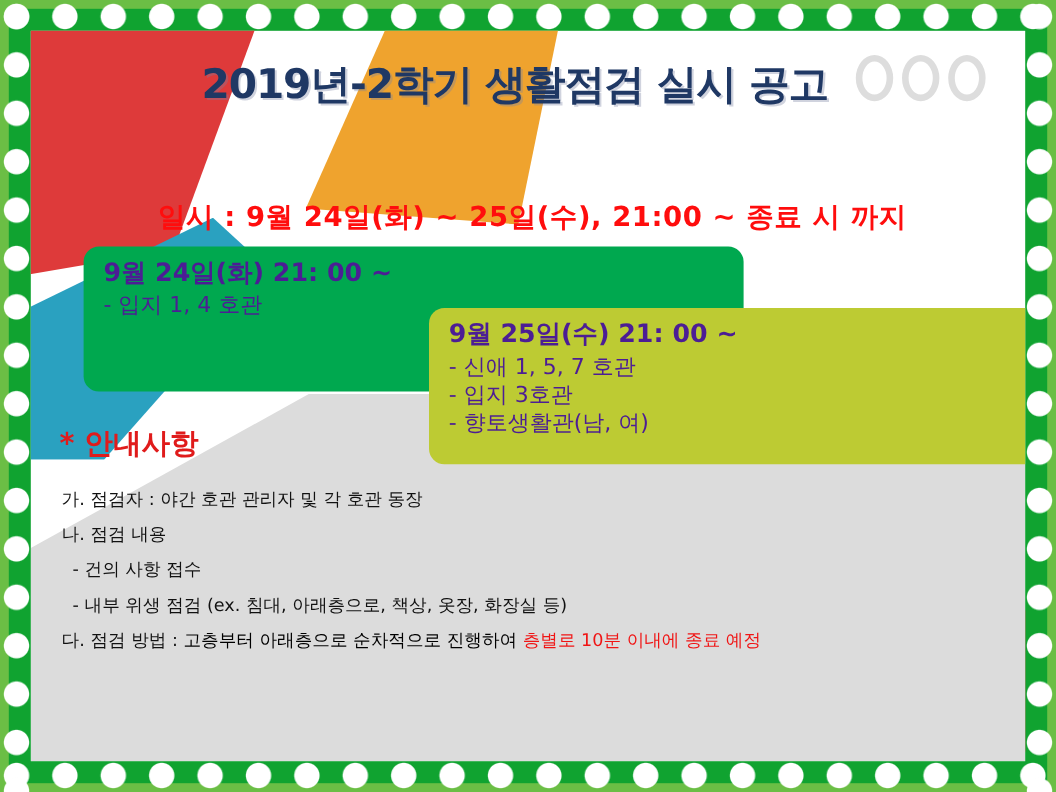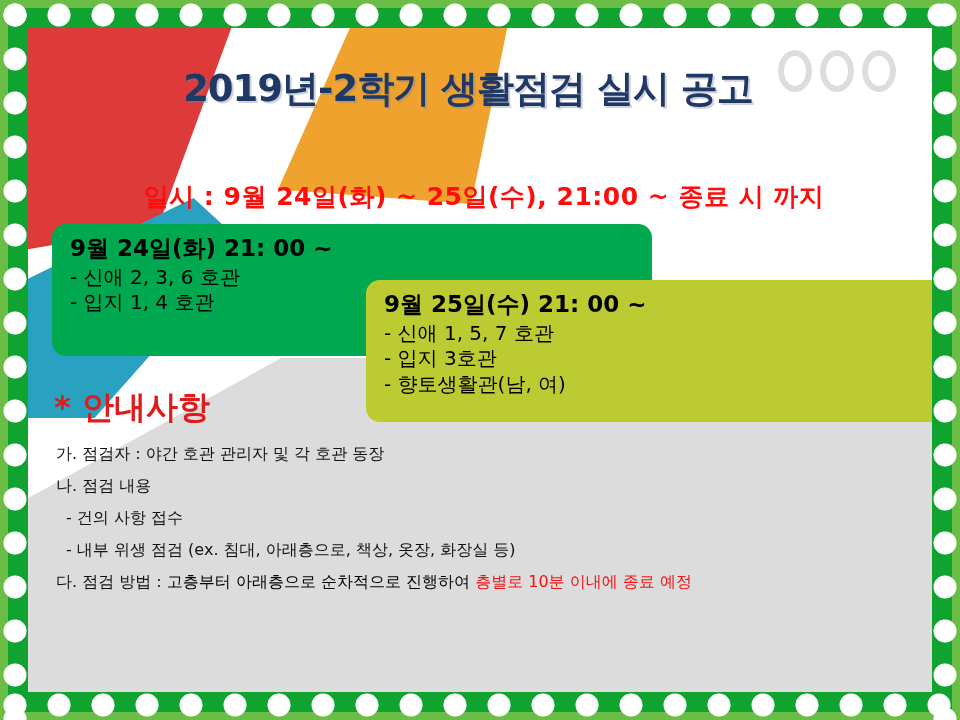--- a/index.html
+++ b/index.html
@@ -130,21 +130,21 @@
   .ring {
     width: 34px; height: 42px;
     border: 6px solid #DDDDDD;
     border-radius: 50%;
     box-sizing: border-box;
   }
 
   
   .title {
     position: absolute;
-    left: 0; top: 36px;
+    left: 0; top: 24px;
     width: 880px;
     text-align: center;
     font-size: 37px;
     font-weight: bold;
     color: #1F3864;
     letter-spacing: -1px;
     text-shadow: 2px 2px 0 rgba(120,130,160,0.35);
     z-index: 12;
     white-space: nowrap;
   }
@@ -161,23 +161,24 @@
     letter-spacing: 0.5px;
     z-index: 12;
     white-space: nowrap;
     margin-top: 22px;
   }
 
   
   .box {
     position: absolute;
     border-radius: 14px;
-    color: #000000;
+    color: #4c1d95;
     z-index: 13;
     box-sizing: border-box;
+    margin-left: 24px;
   }
   .box-day1 {
     left: 24px; top: 196px;
     width: 600px; height: 132px;
     background: #00A84F;
     padding: 10px 0 0 18px;
   }
   .box-day2 {
     left: 338px; top: 252px;
     width: 608px; height: 142px;
@@ -192,21 +193,21 @@
   }
   .box-item {
     font-size: 20px;
     line-height: 1.28;
   }
 
   
   .notice-title {
     position: absolute;
     left: 26px; top: 358px;
-    font-size: 32px;
+    font-size: 26px;
     font-weight: bold;
     color: #E01B1B;
     z-index: 14;
     white-space: nowrap;
   }
 
   
   .body-list {
     position: absolute;
     left: 28px; top: 418px;
@@ -309,21 +310,20 @@
       <div class="ring"></div>
       <div class="ring"></div>
     </div>
 
     <div class="title">2019년-2학기 생활점검 실시 공고</div>
 
     <div class="datetime-line">일시 : 9월 24일(화) ~ 25일(수), 21:00 ~ 종료 시 까지</div>
 
     <div class="box box-day1">
       <div class="box-head">9월 24일(화) 21: 00 ~</div>
-      <div class="box-item">- 신애 2, 3, 6 호관</div>
       <div class="box-item">- 입지 1, 4 호관</div>
     </div>
 
     <div class="box box-day2">
       <div class="box-head">9월 25일(수) 21: 00 ~</div>
       <div class="box-item">- 신애 1, 5, 7 호관</div>
       <div class="box-item">- 입지 3호관</div>
       <div class="box-item">- 향토생활관(남, 여)</div>
     </div>
 

